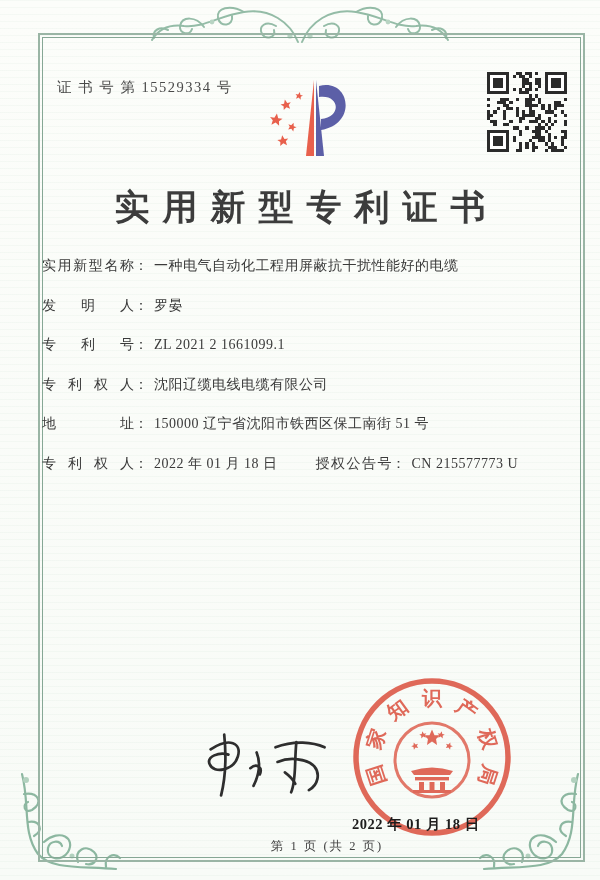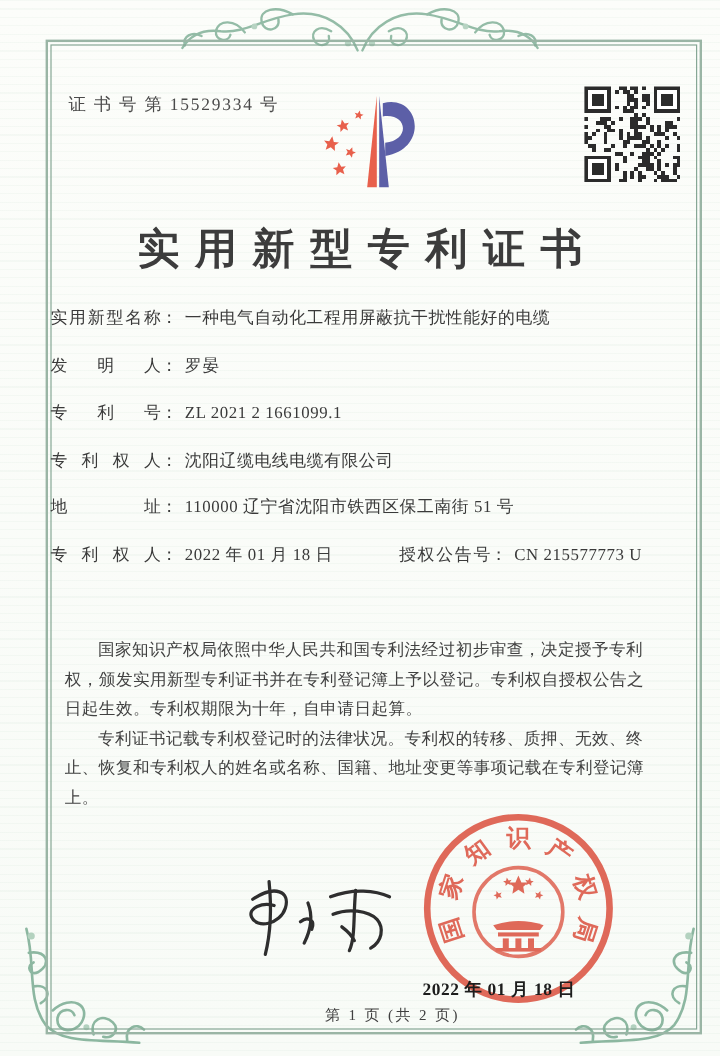--- a/index.html
+++ b/index.html
@@ -19,21 +19,21 @@
   .qr{position:absolute;left:487px;top:72px;width:80px;height:80px;}
   .logo{position:absolute;left:252px;top:74px;width:100px;height:94px;}
   .title{position:absolute;left:0;top:184px;width:100%;text-align:center;
     font-size:35px;font-weight:600;letter-spacing:13px;color:#3c3c3c;text-indent:13px;}
   .fields{position:absolute;left:42px;top:258px;width:500px;font-size:14px;}
   .frow{height:15px;line-height:16px;margin-bottom:24.5px;white-space:nowrap;}
   .flabel{display:inline-block;width:92px;text-align:justify;text-align-last:justify;color:#3a3a3a;vertical-align:top;}
   .fcolon{display:inline-block;margin-right:6px;}
   .fval{letter-spacing:0.5px;color:#3a3a3a;}
   .fgroup2{display:inline-block;margin-left:38px;}
-  .flabel.narrow{width:76px;margin-left:17px;}
+  .flabel.narrow{width:76px;}
   .paras{position:absolute;left:54px;top:530px;width:494px;font-size:13.8px;line-height:24.6px;color:#414141;}
   .paras p{margin:0;text-indent:2em;letter-spacing:0.4px;}
   .signoff{position:absolute;left:58px;top:745px;font-size:15.5px;letter-spacing:3px;color:#3d3d3d;}
   .signoff div{margin-bottom:13px;}
   .signature{position:absolute;left:196px;top:726px;width:138px;height:76px;}
   .seal{position:absolute;left:347px;top:672px;width:170px;height:170px;opacity:0.88;}
   .seal text{font-size:20px;font-weight:bold;fill:#dc5544;font-family:"Liberation Serif",serif;}
   .seal-date{position:absolute;left:352px;top:815px;width:170px;font-size:14.5px;
     letter-spacing:0.5px;color:#1d1d1d;font-weight:600;z-index:5;}
   .footer{position:absolute;left:0;top:838px;width:100%;text-align:center;font-size:12.5px;
@@ -294,31 +294,27 @@
     <div class="frow">
       <span class="flabel">发明人</span><span class="fcolon">：</span><span class="fval">罗晏</span>
     </div>
     <div class="frow">
       <span class="flabel">专利号</span><span class="fcolon">：</span><span class="fval">ZL 2021 2 1661099.1</span>
     </div>
     <div class="frow">
       <span class="flabel">专利权人</span><span class="fcolon">：</span><span class="fval">沈阳辽缆电线电缆有限公司</span>
     </div>
     <div class="frow">
-      <span class="flabel">地址</span><span class="fcolon">：</span><span class="fval">110000 辽宁省沈阳市铁西区保工南街 51 号</span>
+      <span class="flabel">地址</span><span class="fcolon">：</span><span class="fval">150000 辽宁省沈阳市铁西区保工南街 51 号</span>
     </div>
     <div class="frow">
       <span class="flabel">专利权人</span><span class="fcolon">：</span><span class="fval">2022 年 01 月 18 日</span><span class="fgroup2"><span class="flabel narrow">授权公告号</span><span class="fcolon">：</span><span class="fval">CN 215577773 U</span></span>
     </div>
   </div>
 
-  <div class="paras">
-    <p>国家知识产权局依照中华人民共和国专利法经过初步审查，决定授予专利权，颁发实用新型专利证书并在专利登记簿上予以登记。专利权自授权公告之日起生效。专利权期限为十年，自申请日起算。</p>
-    <p>专利证书记载专利权登记时的法律状况。专利权的转移、质押、无效、终止、恢复和专利权人的姓名或名称、国籍、地址变更等事项记载在专利登记簿上。</p>
-  </div>
 
 
   <svg class="signature" viewBox="0 0 132 72" fill="none" stroke="#2e2e2e" stroke-width="2.6" stroke-linecap="round">
     <path d="M14,22 C32,10 44,16 40,29 C36,42 17,46 13,36 C10,29 22,24 31,27"></path>
     <path d="M27,8 C29,28 28,50 24,66"></path>
     <path d="M58,25 C62,35 60,47 55,57"></path>
     <path d="M52,40 C58,35 64,39 61,46"></path>
     <path d="M76,20 C94,13 112,15 123,20"></path>
     <path d="M96,15 C94,34 96,52 91,63"></path>
     <path d="M78,34 C90,29 106,31 113,38 C119,45 117,56 108,61"></path>

